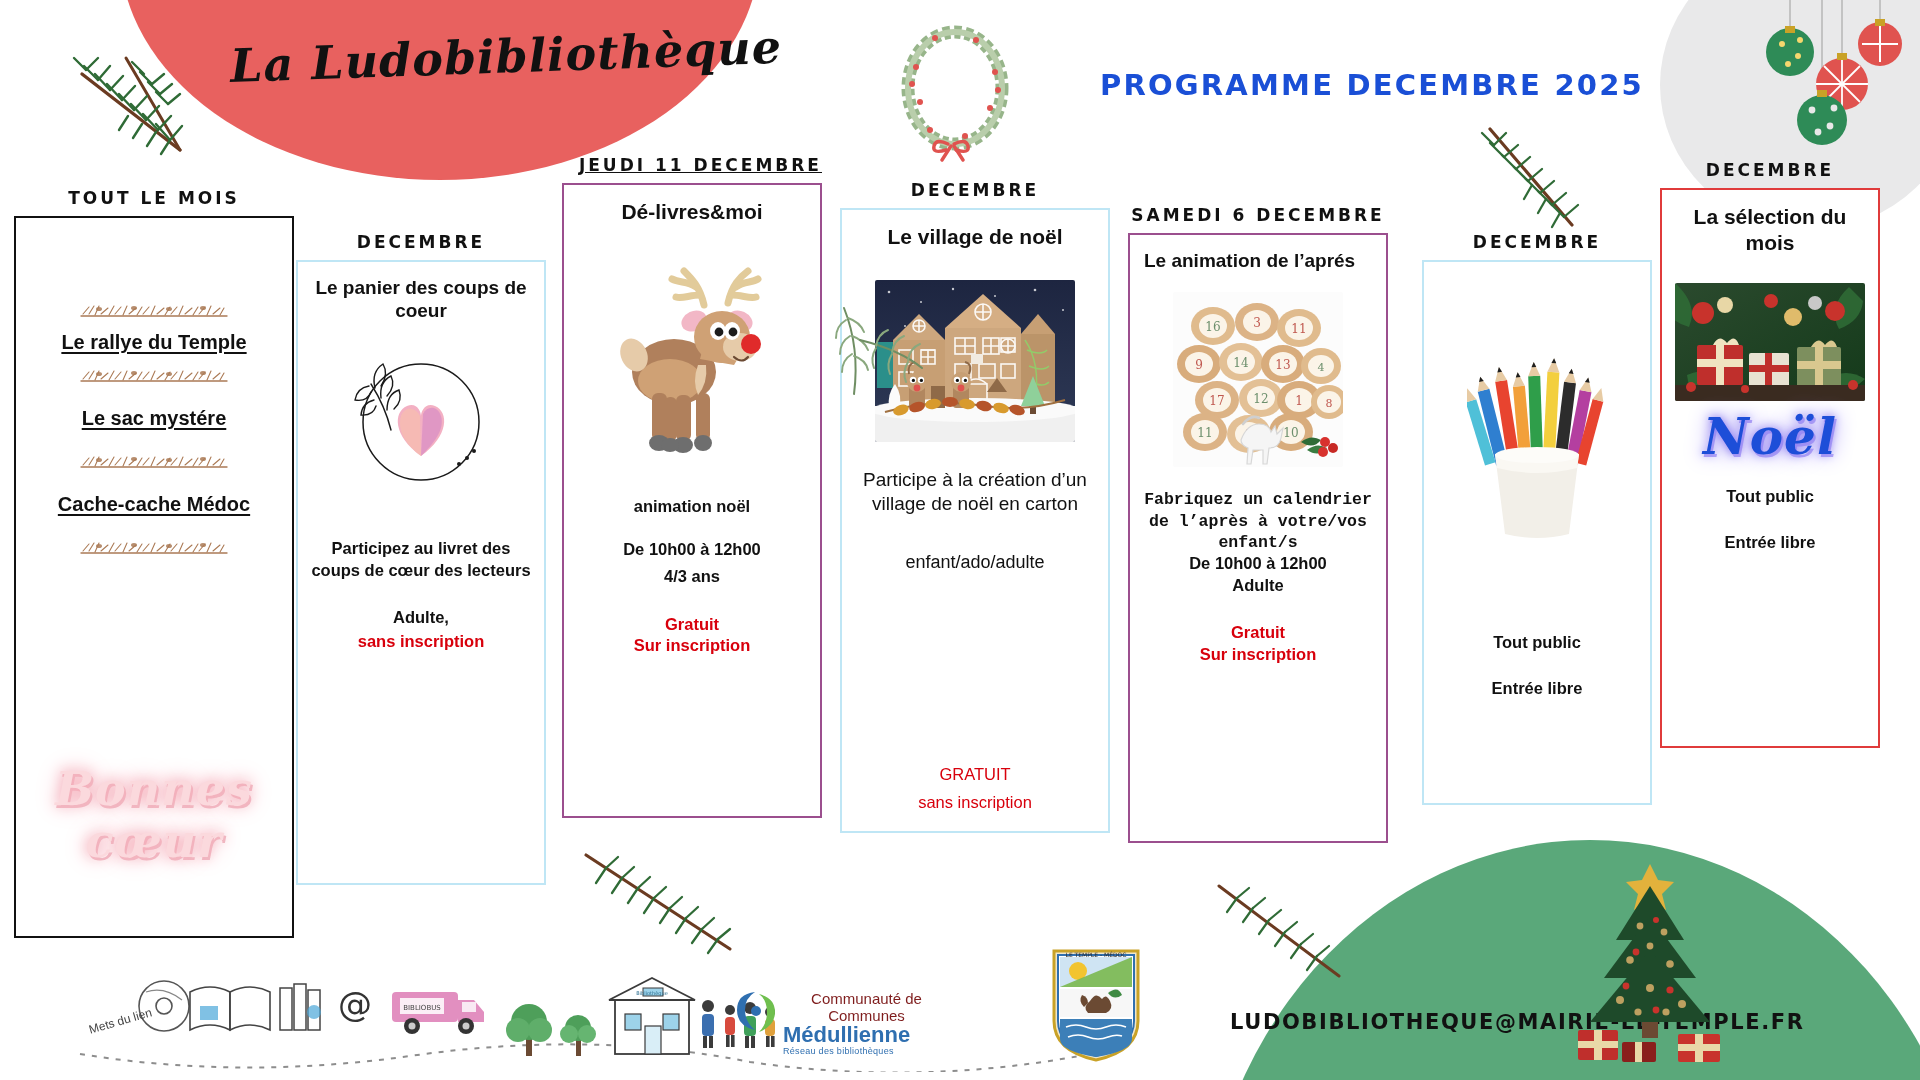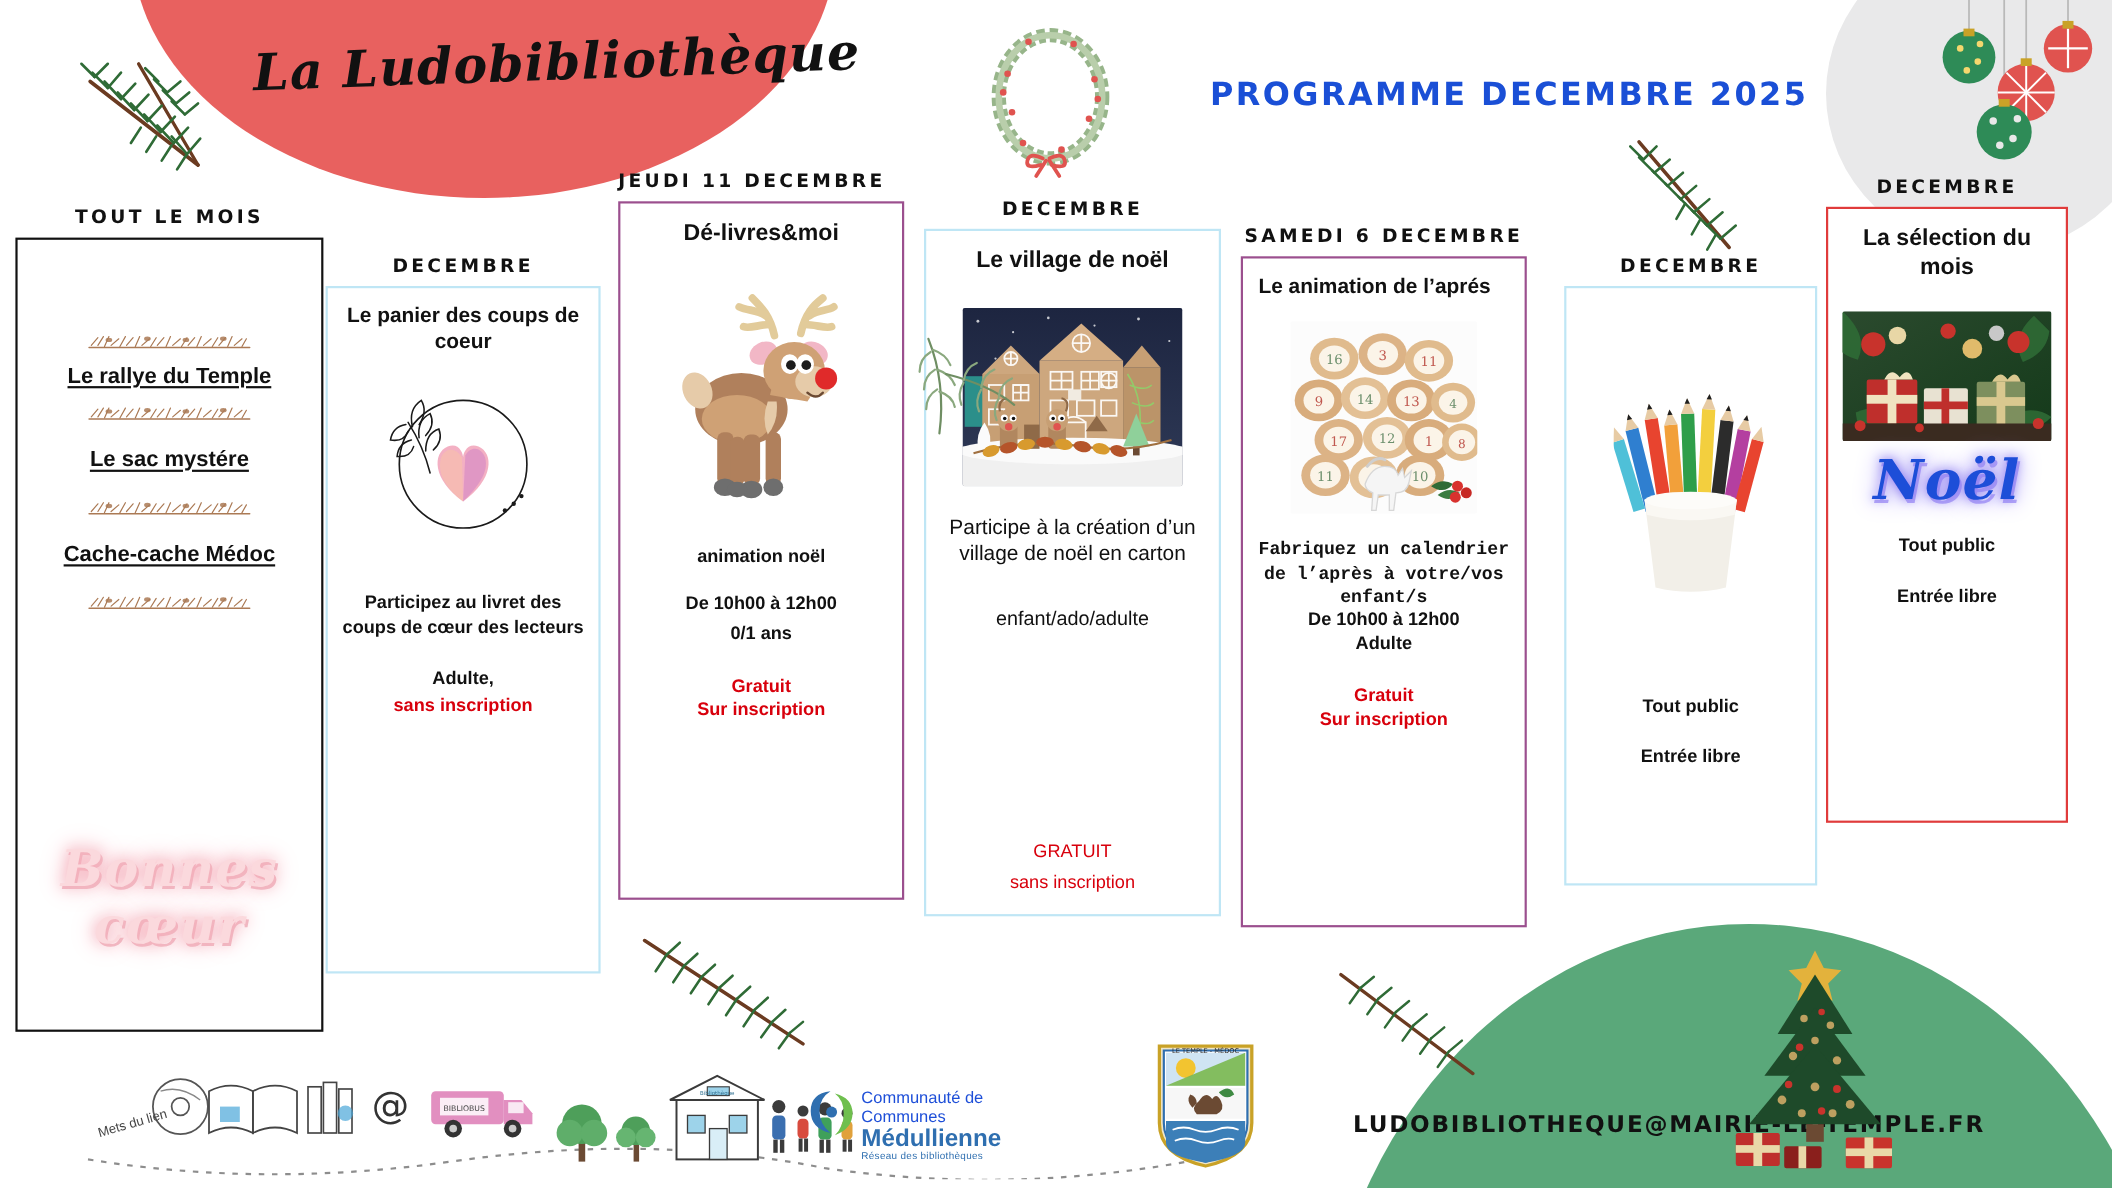--- a/index.html
+++ b/index.html
@@ -102,21 +102,21 @@
 
   
   .email{
     position:absolute;left:1230px;top:1010px;
     font-family:"DejaVu Sans", sans-serif;
     font-weight:700;font-size:21px;letter-spacing:1.6px;color:#111;
     white-space:nowrap;
   }
   .footer-strip{position:absolute;left:60px;bottom:8px;width:1070px;height:110px;}
   .cdc{position:absolute;left:735px;bottom:20px;width:215px;height:80px;}
-  .cdc .c-title{font-size:15px;font-weight:400;color:#1d4ed8;font-family:"Liberation Sans",sans-serif;}
+  .cdc .c-title{font-size:15px;font-weight:400;color:#7f1d1d;font-family:"Liberation Sans",sans-serif;text-align:center;}
   .cdc .c-name{font-size:22px;font-weight:700;color:#2f6fb0;font-family:"Liberation Sans",sans-serif;line-height:1;}
   .cdc .c-sub{font-size:9px;color:#2f6fb0;letter-spacing:.3px;}
   .blason{position:absolute;left:1050px;bottom:18px;width:92px;height:115px;}
   .mets-du-lien{
     position:absolute;left:88px;bottom:52px;font-size:12px;
     transform:rotate(-16deg);color:#444;font-family:"Liberation Sans",sans-serif;
   }
   .tree-deco{position:absolute;right:180px;bottom:10px;width:180px;height:210px;}
 </style>
 </head>
@@ -351,21 +351,21 @@
         <path d="M80 112 C92 100 104 86 100 72 C96 61 86 62 82 70 L80 112 Z" fill="#d98fc4" opacity=".75"></path>
         <path d="M80 112 C64 100 56 86 60 72 C64 62 74 63 79 72 L80 112 Z" fill="#f7c2a8" opacity=".55"></path>
       </svg>
       <div class="card-body" style="margin-top:34px;">Participez au livret des coups de cœur des lecteurs</div>
       <div class="card-body" style="margin-top:26px;">Adulte,</div>
       <div class="card-body red" style="margin-top:2px;">sans inscription</div>
     </div>
   </div>
 
   <div class="col" style="left:562px;top:155px;width:260px;">
-    <div class="col-label" style="text-align:left;">JEUDI 11 DECEMBRE</div>
+    <div class="col-label" style="text-align:right;text-decoration:underline;">JEUDI 11 DECEMBRE</div>
     <div class="card" style="border:2px solid #9b4f8e;height:635px;">
       <div class="card-title" style="font-size:21px;">Dé-livres&amp;moi</div>
       <svg width="185" height="215" viewBox="0 0 185 215" style="margin-top:16px;">
 
         <g fill="none" stroke="#e2cb9a" stroke-width="7" stroke-linecap="round" stroke-linejoin="round">
           <path d="M104 58 C100 40 92 32 84 24"></path>
           <path d="M96 40 C88 34 80 36 72 32"></path>
           <path d="M100 48 C90 48 82 52 76 50"></path>
           <path d="M128 56 C132 38 140 30 148 24"></path>
           <path d="M136 40 C144 34 152 36 158 32"></path>
@@ -403,21 +403,21 @@
         <circle cx="133" cy="85" r="4.4" fill="#1c1c1c"></circle>
 
         <circle cx="151" cy="97" r="10" fill="#e02a2a"></circle>
 
         <path d="M134 110 q8 7 14 0" fill="none" stroke="#6b4a33" stroke-width="2.2" stroke-linecap="round"></path>
 
         <path d="M98 118 q-6 16 0 30 q10 -12 8 -30 z" fill="#e6cba9"></path>
       </svg>
       <div class="card-body" style="margin-top:34px;">animation noël</div>
       <div class="card-body" style="margin-top:22px;">De 10h00 à 12h00</div>
-      <div class="card-body">0/1 ans</div>
+      <div class="card-body">4/3 ans</div>
       <div class="card-body red" style="margin-top:26px;">Gratuit</div>
       <div class="card-body red" style="margin-top:0;">Sur inscription</div>
     </div>
   </div>
 
   <div class="col" style="left:840px;top:180px;width:270px;">
     <div class="col-label" style="text-align:center;">DECEMBRE</div>
     <div class="card" style="border:2px solid #bfe6f5;height:625px;">
       <div class="card-title" style="font-size:21px;">Le village de noël</div>
 

